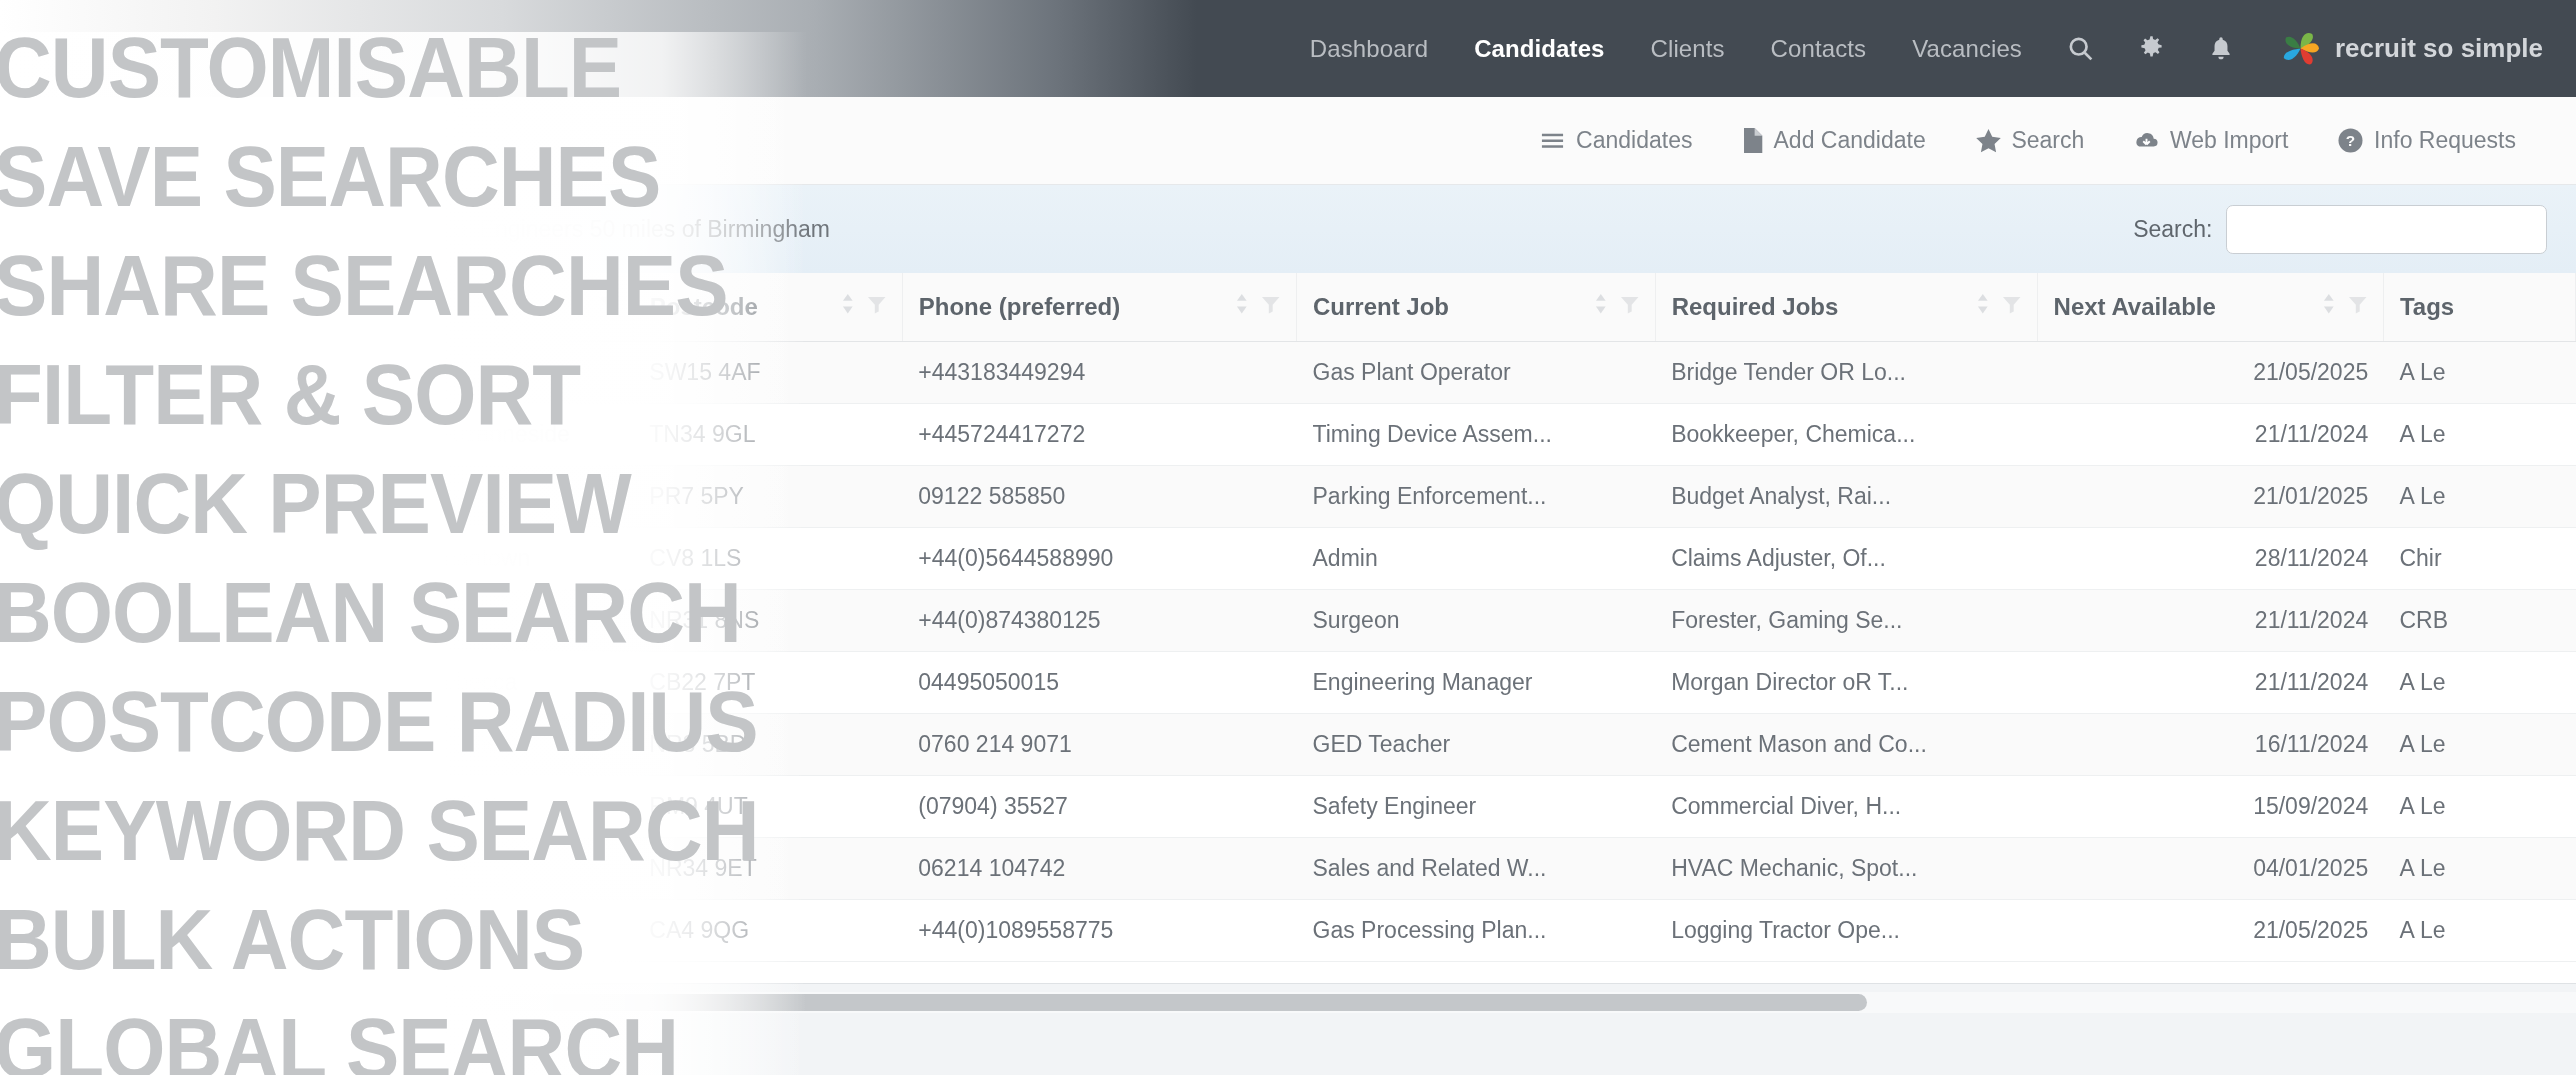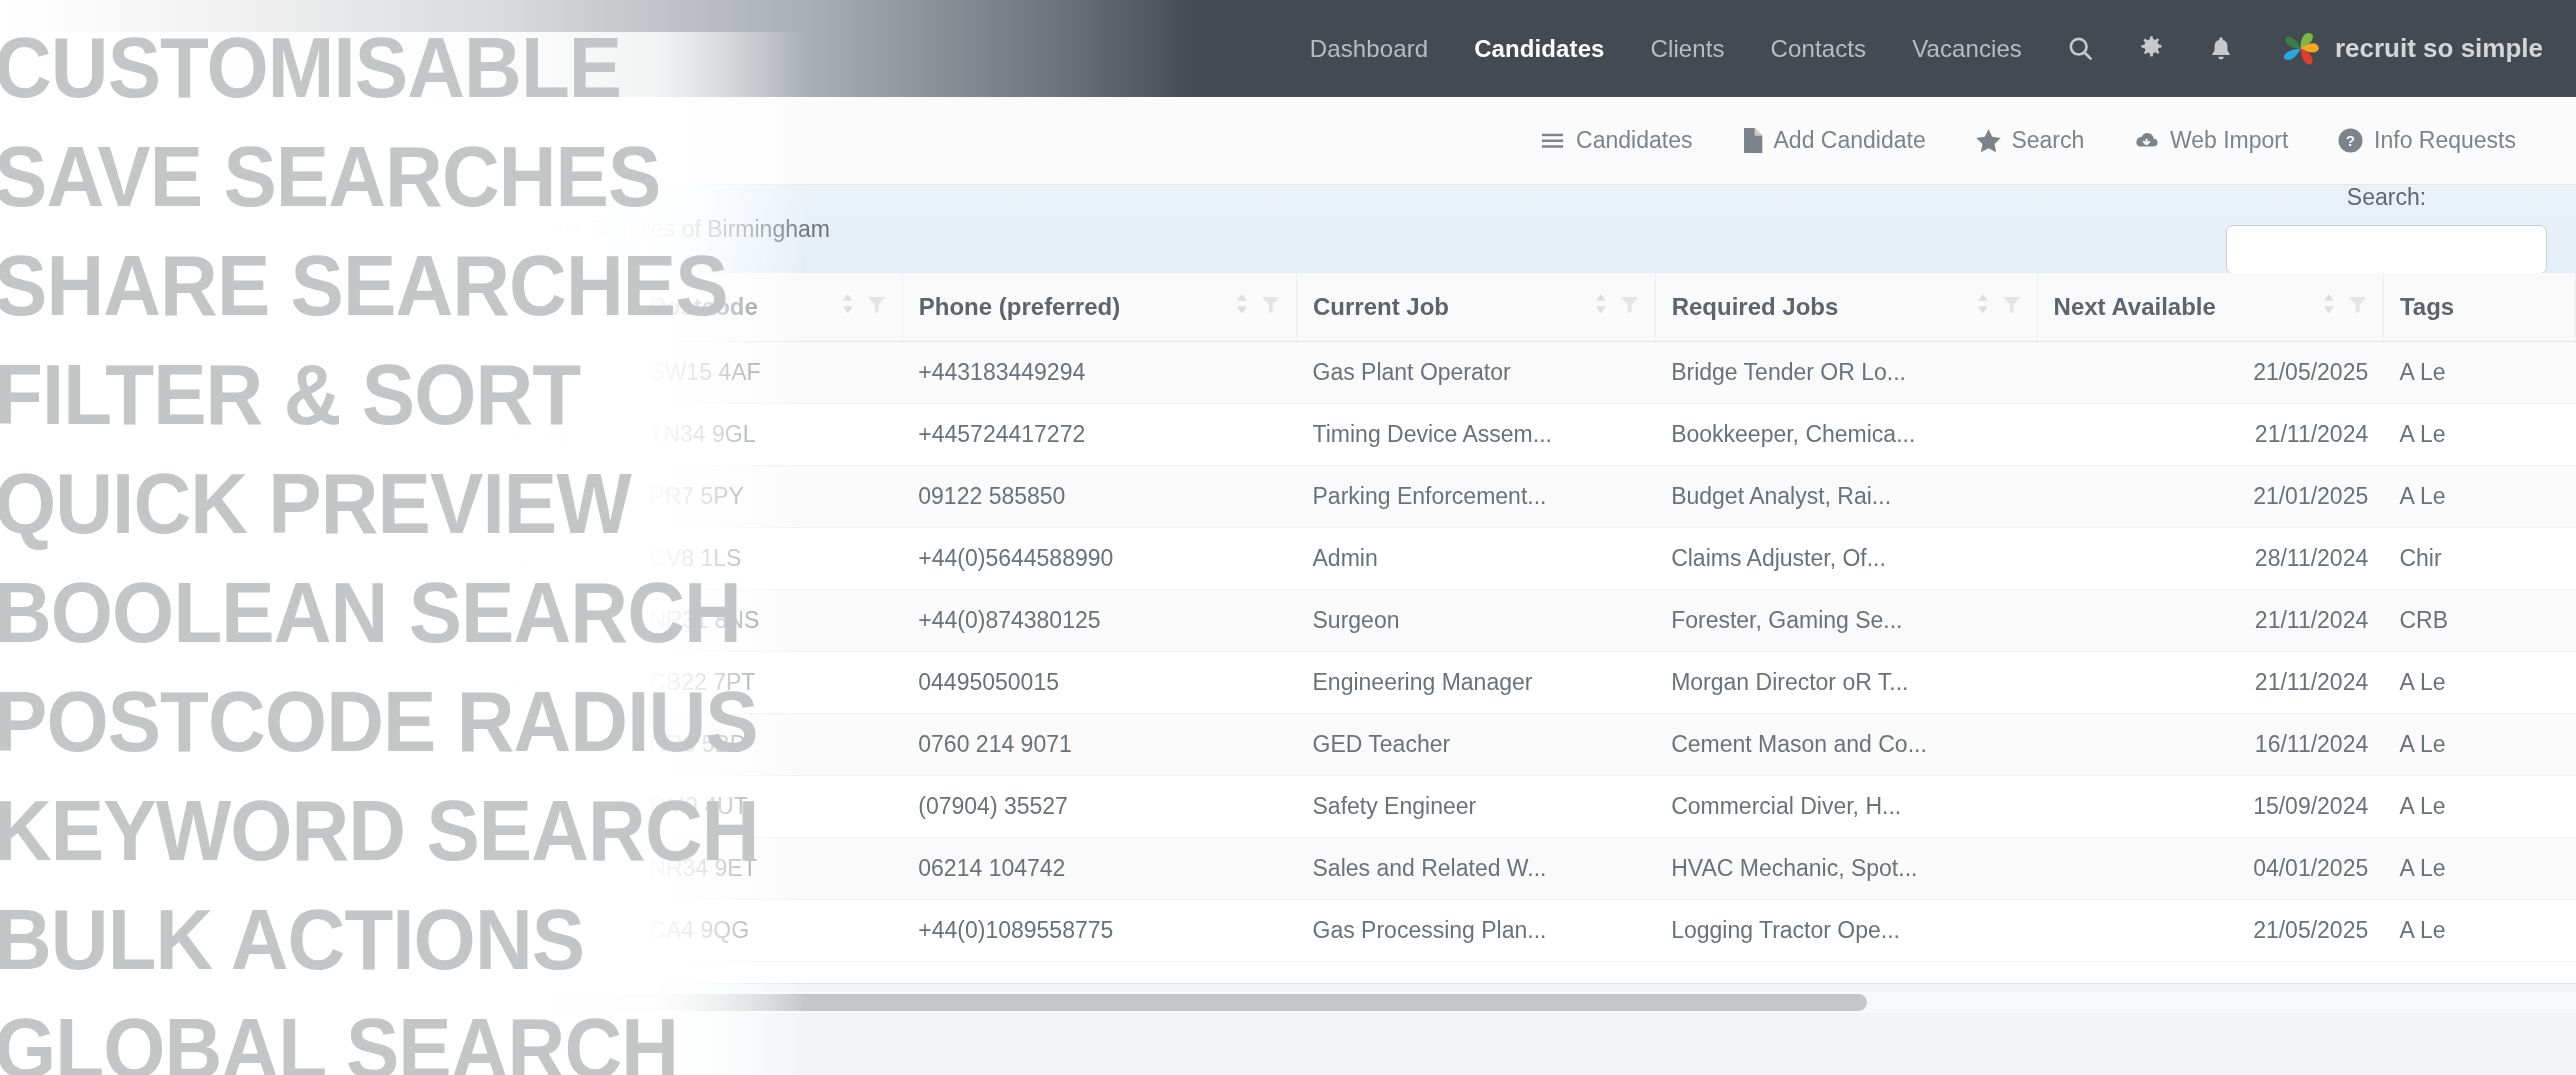--- a/index.html
+++ b/index.html
@@ -64,21 +64,21 @@
     height:51px; border-radius:5.8px; background:#fff; border:1px solid #e2e4e6;
     display:flex; align-items:center; justify-content:center;
     font-size:23px; color:#9aa0a6; padding:0 25px; white-space:nowrap;
   }
   .btn.ghost { background:transparent; border-color:transparent; color:#b4bcc4; }
   .btn .caret { margin-left:15.6px; font-size:16.5px; color:#b9bfc5; }
   .current-search {
     font-size:23px; color:#6f757b; margin-left:29px; white-space:nowrap;
   }
   .searchwrap {
-    margin-left:auto; display:flex; align-items:center; gap:13.6px;flex-direction:column;
+    margin-left:auto; display:flex; align-items:center; gap:13.6px;
   }
   .searchwrap label { font-size:23px; color:#5f666d; }
   .search-input {
     width:321px; height:49px; border:1px solid #c9ced3; border-radius:6.8px;
     background:#fff; font-size:21.4px; padding:0 11.7px; color:#333;
     font-family:"Liberation Sans", sans-serif;
   }
 
   
   .tablewrap { flex:1 1 auto; background:#fff; overflow:hidden; position:relative; }

